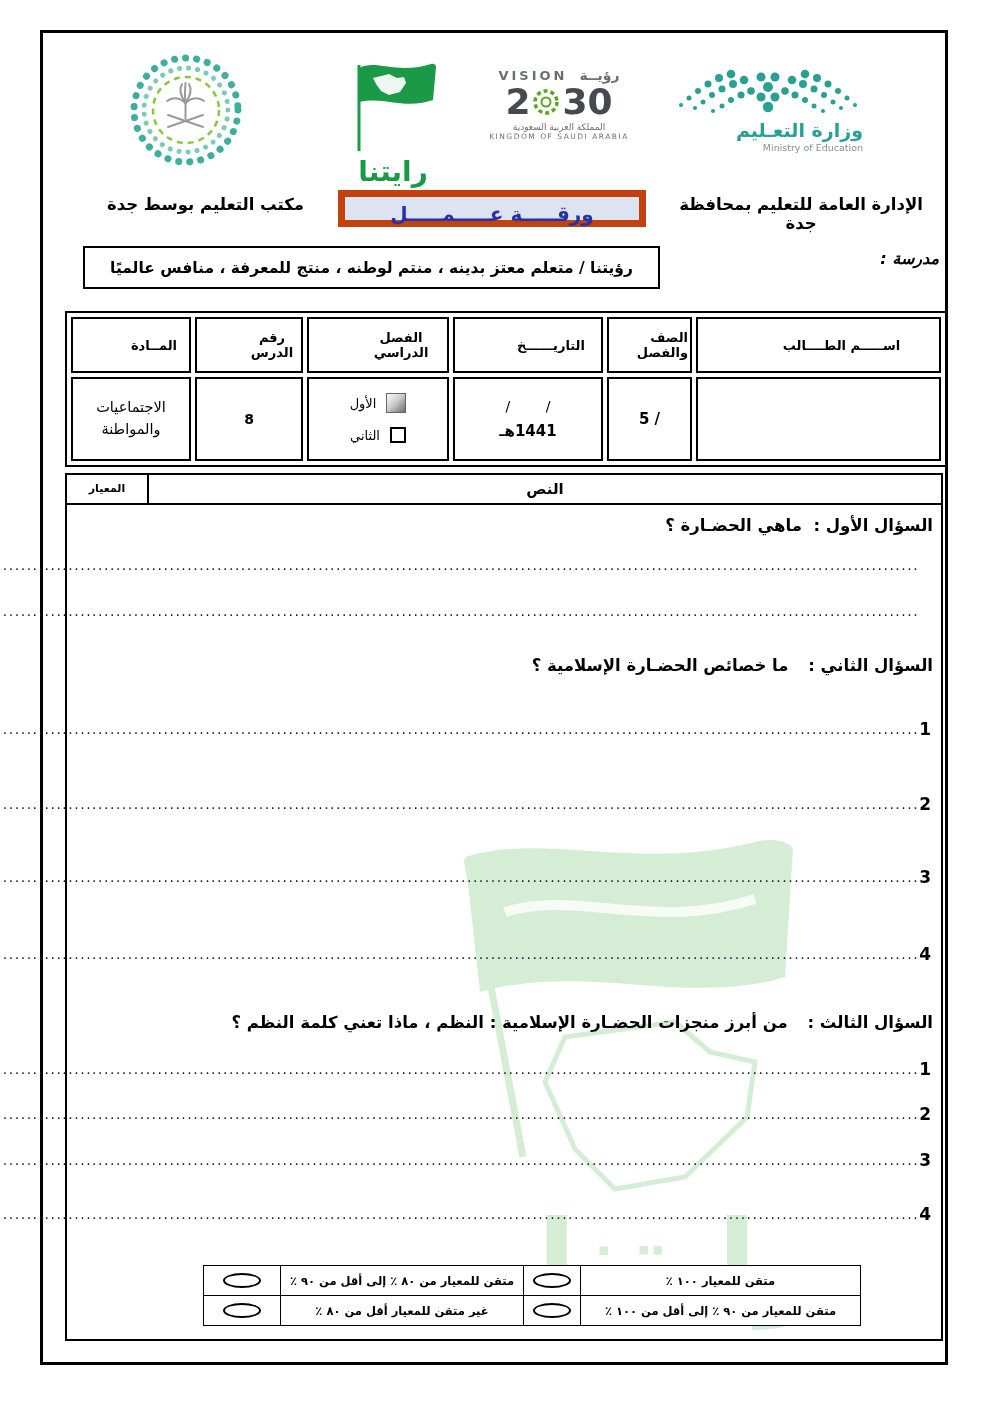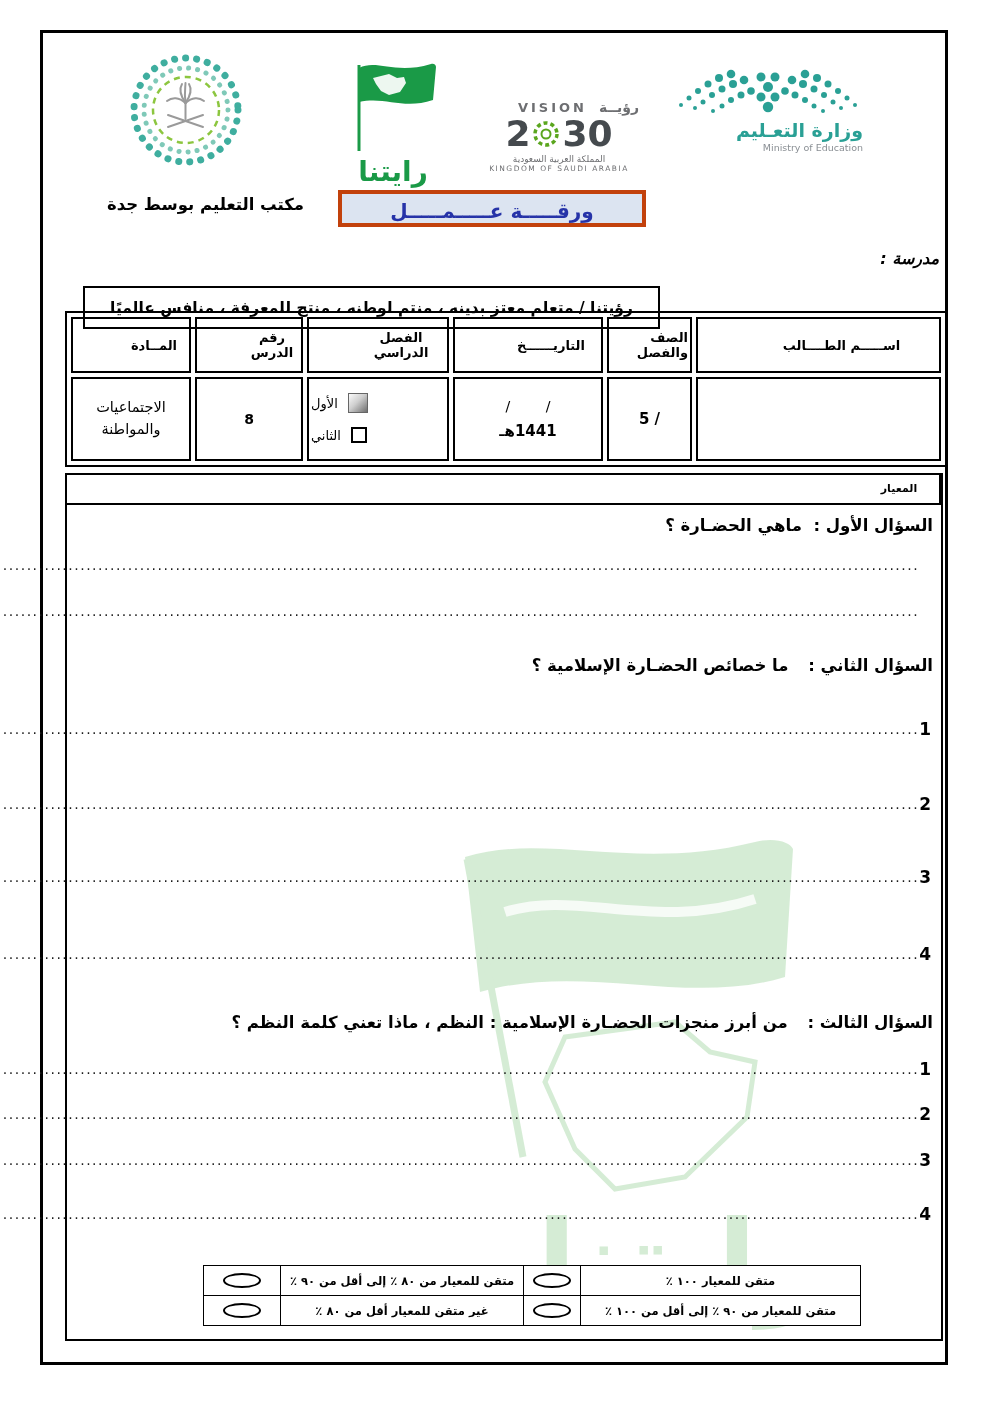--- a/index.html
+++ b/index.html
@@ -12,57 +12,57 @@
   }
   *{box-sizing:border-box;margin:0;padding:0;}
   body{background:#fff;font-family:"DejaVu Sans","Liberation Sans",sans-serif;color:#000;}
   .page{position:relative;width:992px;height:1403px;background:#fff;overflow:hidden;}
   .frame{position:absolute;left:40px;top:30px;width:908px;height:1335px;border:3px solid #000;}
 
   
   .emblem{position:absolute;left:78px;top:20px;width:130px;height:120px;}
   .rayatna{position:absolute;left:300px;top:18px;width:100px;height:155px;}
   .vision{position:absolute;left:436px;top:34px;width:160px;text-align:center;color:#6d6e71;}
-  .v-row1{display:flex;justify-content:flex-end;gap:12px;align-items:baseline;direction:ltr;margin-top:32px;}
+  .v-row1{display:flex;justify-content:center;gap:12px;align-items:baseline;direction:ltr;}
   .v-en{font-size:13px;font-weight:bold;letter-spacing:3px;}
   .v-ar{font-size:14px;font-weight:bold;}
   .v-row2{direction:ltr;display:flex;justify-content:center;align-items:center;gap:2px;
           font-size:36px;font-weight:bold;color:var(--vdark,#454a4e);line-height:1;margin-top:1px;}
   .v-flower{width:28px;height:30px;}
   .v-row3{font-size:9px;margin-top:2px;}
   .v-row4{font-size:7.5px;letter-spacing:1.5px;}
   .ministry{position:absolute;left:630px;top:34px;width:190px;text-align:right;}
   .m-dots{width:190px;height:52px;display:block;margin:0 auto;}
   .m-ar{font-size:19px;font-weight:bold;color:var(--teal,#2aa095);letter-spacing:1px;}
   .m-en{font-size:9.5px;color:#8a8f94;margin-top:1px;}
 
   
   .directorate{position:absolute;left:618px;top:162px;width:280px;text-align:center;
                font-weight:bold;font-size:16.5px;}
   .ws-title{position:absolute;left:295px;top:157px;width:308px;height:37px;line-height:35px;
-            text-align:center;background:var(--title-box-bg,#dce4f1);border:4px solid #c2410c;
+            text-align:center;background:var(--title-box-bg,#dce4f1);border:7px solid #c2410c;
             color:var(--title-blue,#2633a8);font-weight:bold;font-size:20px;letter-spacing:1px;}
   .office{position:absolute;left:45px;top:162px;width:235px;text-align:center;
           font-weight:bold;font-size:16.5px;}
 
   .school{position:absolute;right:6px;top:216px;font-weight:bold;font-size:16px;font-style:italic;}
   .vision-box{position:absolute;left:40px;top:213px;width:577px;height:43px;border:2px solid #000;
               display:flex;align-items:center;justify-content:center;
-              font-weight:bold;font-size:15.5px;padding:0 6px;margin-top:40px;}
+              font-weight:bold;font-size:15.5px;padding:0 6px;}
 
   
   .info{position:absolute;left:22px;top:278px;width:878px;border:2px solid #000;
         border-collapse:separate;border-spacing:4px;table-layout:fixed;}
   .info td{border:2px solid #000;text-align:center;vertical-align:middle;padding:2px;}
   .info-head td{height:56px;font-weight:bold;font-size:13px;padding-left:48px;}
   .info-vals td{height:84px;font-size:14px;}
   .grade-val{font-weight:bold;font-size:15px;}
   .slashes{white-space:pre;font-size:14px;}
   .year{font-weight:bold;font-size:15px;margin-top:8px;}
-  .sem-row{display:flex;align-items:center;justify-content:flex-end;gap:10px;height:32px;}
+  .sem-row{display:flex;align-items:center;justify-content:center;gap:10px;height:32px;}
   .chk{display:inline-block;}
   .chk1{width:20px;height:20px;background:linear-gradient(135deg,#fbfbfb 0%,#cfcfcf 45%,#6f6f6f 100%);
         border:1px solid #666;}
   .chk2{width:16px;height:16px;background:#fff;border:2.5px solid #000;}
   .sem-lbl{font-size:13px;}
   .lesson-val{font-weight:bold;font-size:16px;}
   .subject-val div{font-size:14.5px;line-height:1.5;}
 
   
   .main-box{position:absolute;left:22px;top:440px;width:878px;height:868px;border:2px solid #000;}
@@ -196,20 +196,21 @@
             <circle cx="141" cy="39" r="2.5"></circle>
             <circle cx="132" cy="33" r="3"></circle>
           <circle cx="122" cy="28" r="3.5"></circle>
             <circle cx="112" cy="24" r="3.8"></circle>
         </g>
       </svg>
       <div class="m-ar">وزارة التعـليم</div>
       <div class="m-en">Ministry of Education</div>
     </div>
 
+    <div class="directorate">الإدارة العامة للتعليم بمحافظة جدة</div>
     <div class="ws-title">ورقـــــة عـــــمـــــل</div>
     <div class="office">مكتب التعليم بوسط جدة</div>
 
     <div class="school">مدرسة :</div>
     <div class="vision-box">رؤيتنا / متعلم معتز بدينه ، منتم لوطنه ، منتج للمعرفة ، منافس عالميًا</div>
 
     <table class="info">
       <colgroup>
         <col style="width:245px">
           <col style="width:85px">
@@ -264,20 +265,21 @@
         <g style="fill:var(--wm,#7fc57f);stroke:var(--wm,#7fc57f)">
           <path d="M40 30 C120 5 210 45 330 15 C350 10 365 15 368 22 L360 150 C260 180 160 135 55 165 Z" stroke="none"></path>
           <line x1="42" y1="32" x2="98" y2="330" stroke-width="7" fill="none"></line>
           <path d="M140 210 L250 195 L285 225 L330 235 L322 290 L260 350 L190 362 L150 322 L120 255 Z" fill="none" stroke-width="5"></path>
         </g>
         <path d="M80 85 C150 62 230 105 330 72" stroke="#ffffff" stroke-width="10" fill="none" opacity="0.8"></path>
         <text x="255" y="475" text-anchor="middle" font-size="115" font-weight="bold" style="fill:var(--wm,#7fc57f)">رايتنا</text>
       </svg>
 
       <div class="main-header">
+        <div class="th-text">النص</div>
         <div class="th-crit">المعيار</div>
       </div>
 
       <div class="main-body">
         <div class="text-col">
 
           <div class="q q1">
             <span class="u"><span>السؤال الأول :</span>&nbsp;&nbsp;<span>ماهي الحضـارة  ؟</span></span>
           </div>
           <div class="dotline d1">

